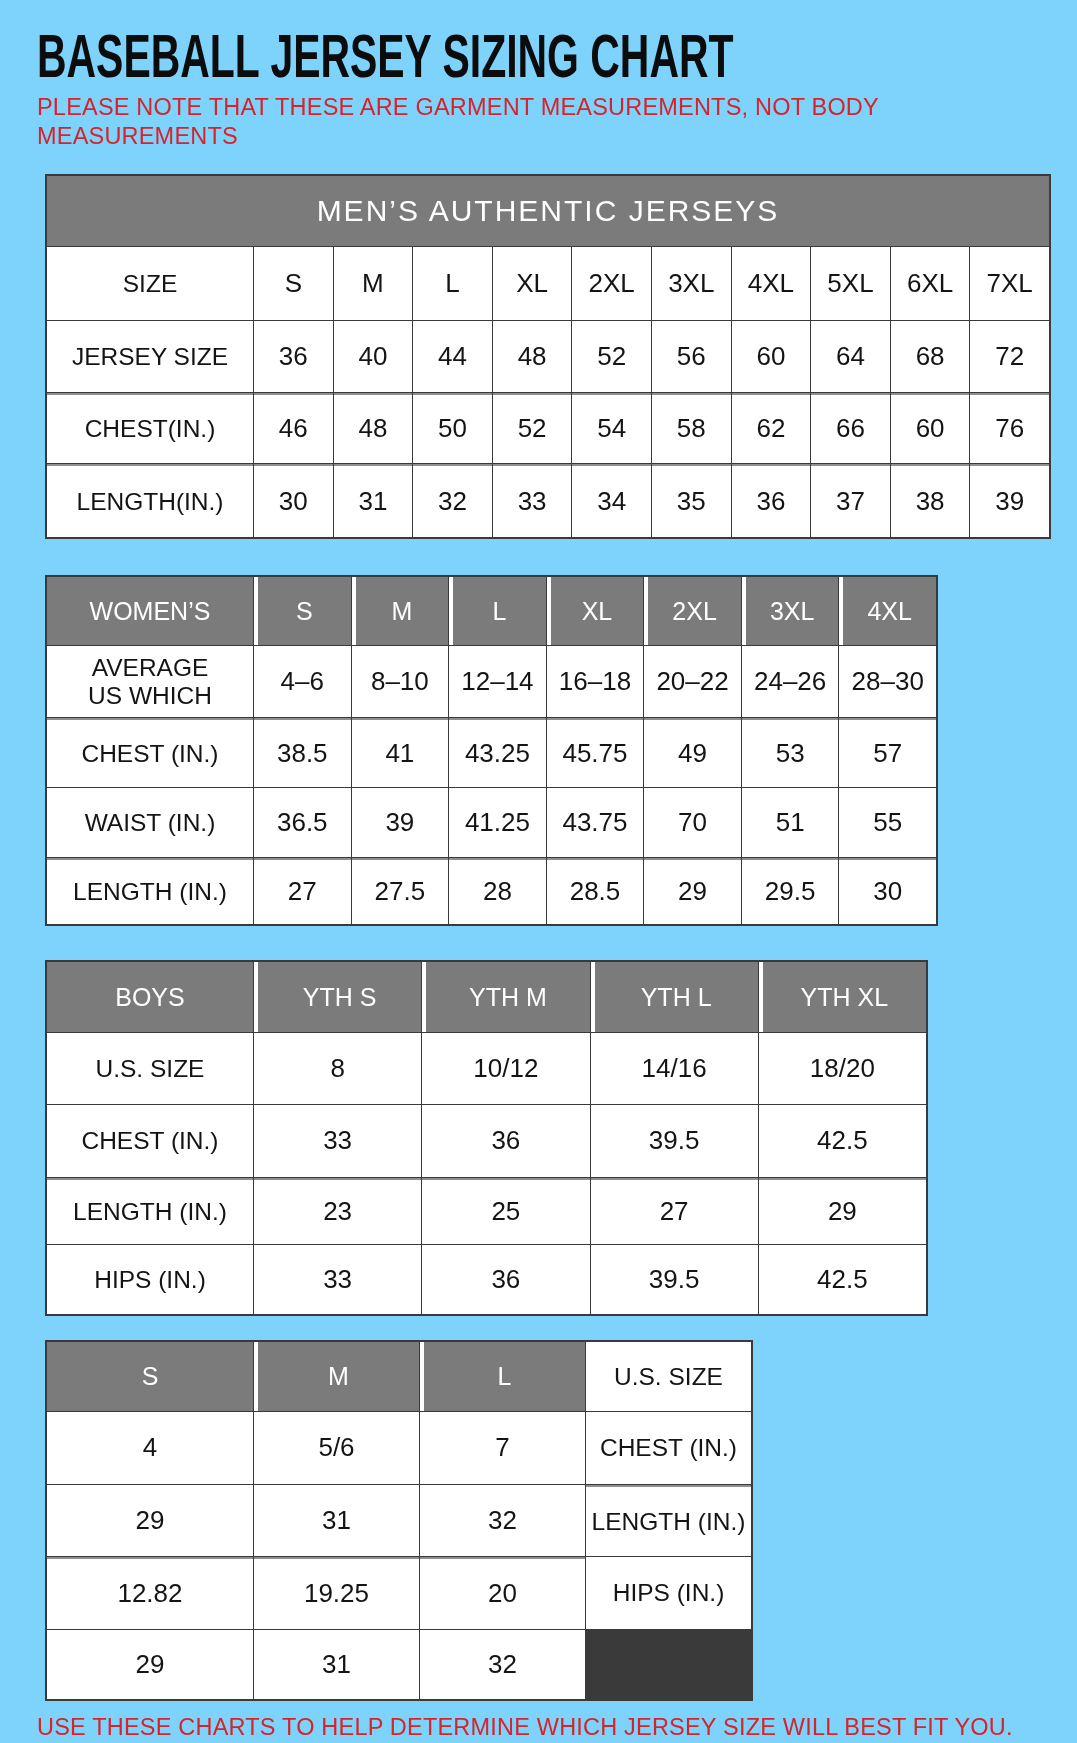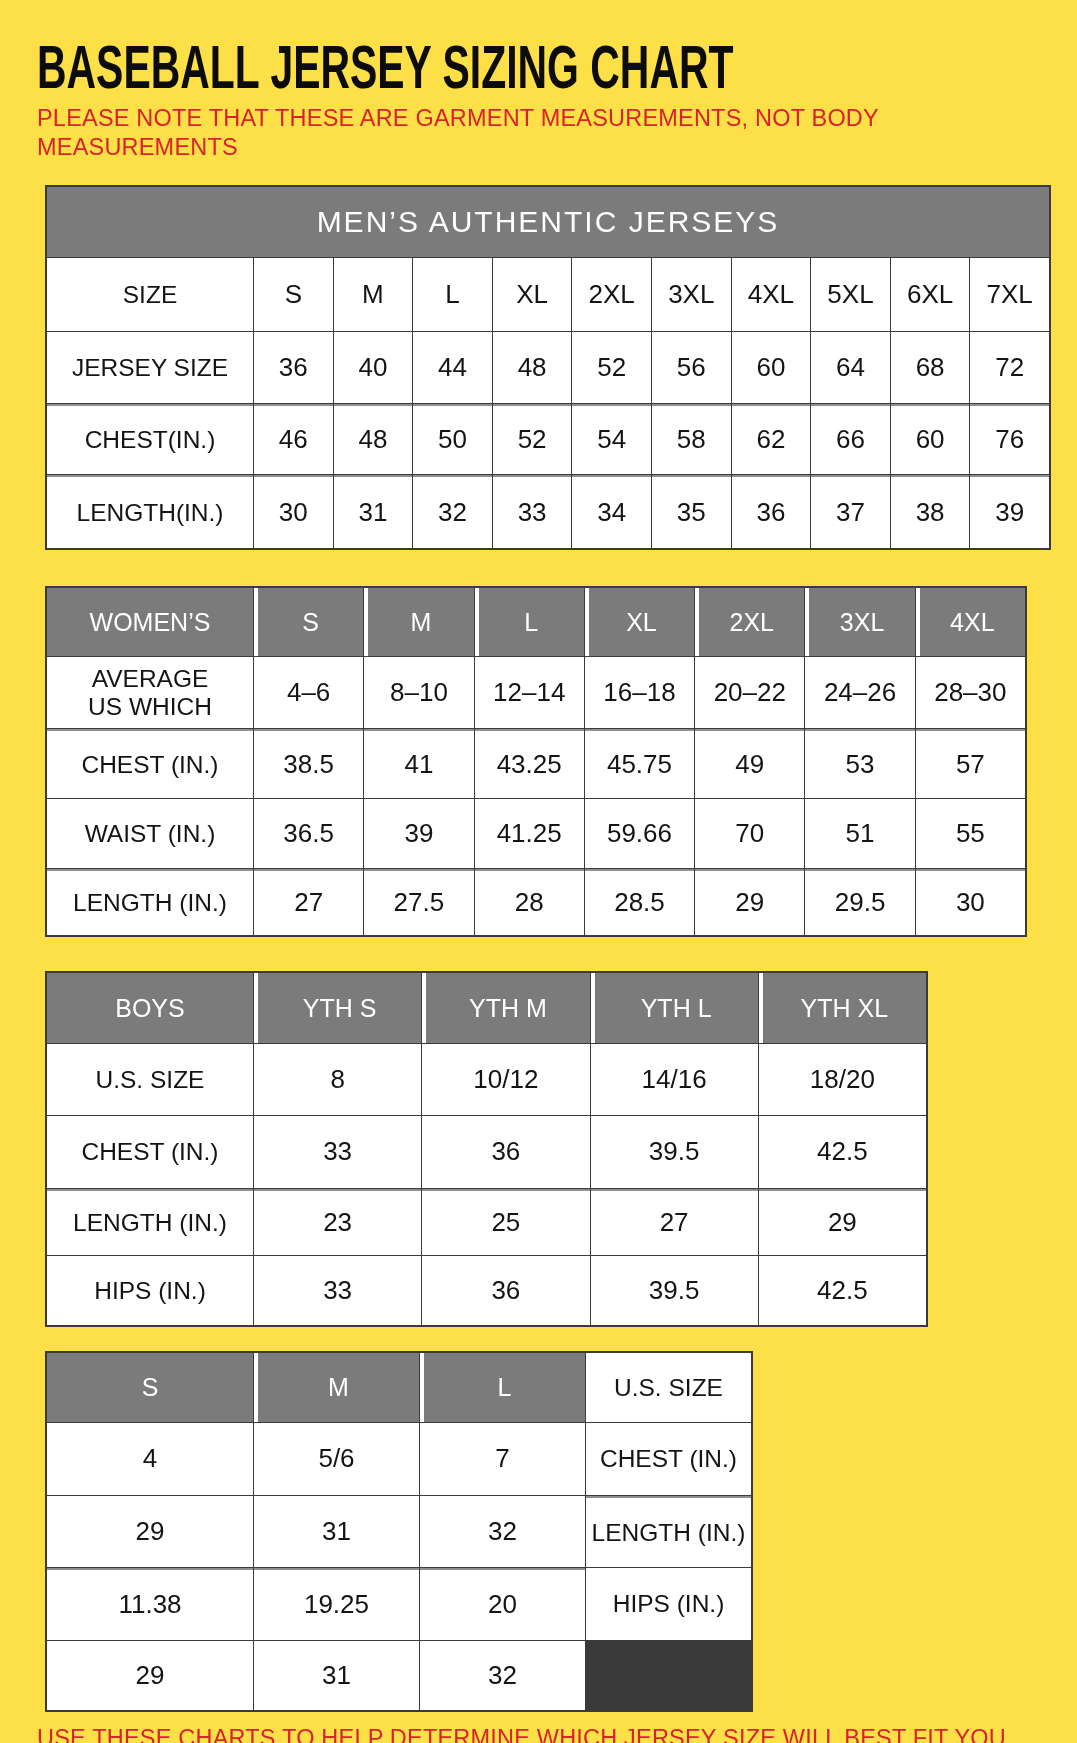--- a/index.html
+++ b/index.html
@@ -1,21 +1,21 @@
 <!DOCTYPE html>
 <html style="--header-gray: #7b7b7b; --accent-red: #d7232b; --grid-line: #3a3a3a;"><head>
 <meta charset="utf-8">
 <style>
   * { margin:0; padding:0; box-sizing:border-box; }
   html, body { background:#ffffff; }
   body { font-family:"Liberation Sans","DejaVu Sans",sans-serif; color:#161616; }
 
   .page {
     position:relative; width:1077px; height:1743px;
-    background:#fde047; padding:36px 30px 0 37px; overflow:hidden;
+    background:#7dd3fc; padding:25px 30px 0 37px; overflow:hidden;
   }
 
   .title {
     font-size:62px; font-weight:700; line-height:1.0; color:#0c0c0c;
     transform:scaleX(0.66); transform-origin:left top; white-space:nowrap;
   }
 
   .note {
     margin-top:6px; color:var(--accent-red,#d7232b);
     font-size:23.5px; line-height:1.22; white-space:pre-line; letter-spacing:0.2px;
@@ -37,21 +37,21 @@
   .cell.head + .cell.head { border-left:4px solid #ffffff; }
   .cell.sep { border-top:2px solid #8f8f8f; }
 
   .titlebar {
     grid-column:1 / -1; background:var(--header-gray,#7b7b7b); color:#ffffff;
     display:flex; align-items:center; justify-content:center;
     font-size:30px; letter-spacing:2px;
   }
 
   .mens      { width:1006px; margin-top:24px; grid-template-columns:206px repeat(10,1fr); grid-template-rows:70px 73px 71px 70px 73px; }
-  .womens    { width:982px;  margin-top:36px; grid-template-columns:206px repeat(7,1fr);  grid-template-rows:68px 71px 69px 69px 66px; }
+  .womens    { width:893px;  margin-top:36px; grid-template-columns:206px repeat(7,1fr);  grid-template-rows:68px 71px 69px 69px 66px; }
   .boys      { width:883px;  margin-top:34px; grid-template-columns:206px repeat(4,1fr);  grid-template-rows:70px 71px 72px 66px 69px; }
   .preschool { width:708px;  margin-top:24px; grid-template-columns:206px repeat(3,1fr);  grid-template-rows:69px 72px 71px 72px 69px; }
 
   .footer {
     margin-top:13px; color:var(--accent-red,#d7232b);
     font-size:23.5px; letter-spacing:0.2px; white-space:nowrap;
   }
 </style>
 </head>
 <body>
@@ -134,21 +134,21 @@
       <div class="cell value sep">41</div>
       <div class="cell value sep">43.25</div>
       <div class="cell value sep">45.75</div>
       <div class="cell value sep">49</div>
       <div class="cell value sep">53</div>
       <div class="cell value sep">57</div>
       <div class="cell label">WAIST (IN.)</div>
       <div class="cell value">36.5</div>
       <div class="cell value">39</div>
       <div class="cell value">41.25</div>
-      <div class="cell value">59.66</div>
+      <div class="cell value">43.75</div>
       <div class="cell value">70</div>
       <div class="cell value">51</div>
       <div class="cell value">55</div>
       <div class="cell label sep">LENGTH (IN.)</div>
       <div class="cell value sep">27</div>
       <div class="cell value sep">27.5</div>
       <div class="cell value sep">28</div>
       <div class="cell value sep">28.5</div>
       <div class="cell value sep">29</div>
       <div class="cell value sep">29.5</div>
@@ -189,21 +189,21 @@
       <div class="cell head">L</div>
       <div class="cell label">U.S. SIZE</div>
       <div class="cell value">4</div>
       <div class="cell value">5/6</div>
       <div class="cell value">7</div>
       <div class="cell label">CHEST (IN.)</div>
       <div class="cell value">29</div>
       <div class="cell value">31</div>
       <div class="cell value">32</div>
       <div class="cell label sep">LENGTH (IN.)</div>
-      <div class="cell value sep">11.38</div>
+      <div class="cell value sep">12.82</div>
       <div class="cell value sep">19.25</div>
       <div class="cell value sep">20</div>
       <div class="cell label">HIPS (IN.)</div>
       <div class="cell value">29</div>
       <div class="cell value">31</div>
       <div class="cell value">32</div>
     </section>
 
   <div class="footer">USE THESE CHARTS TO HELP DETERMINE WHICH JERSEY SIZE WILL BEST FIT YOU.</div>
 

